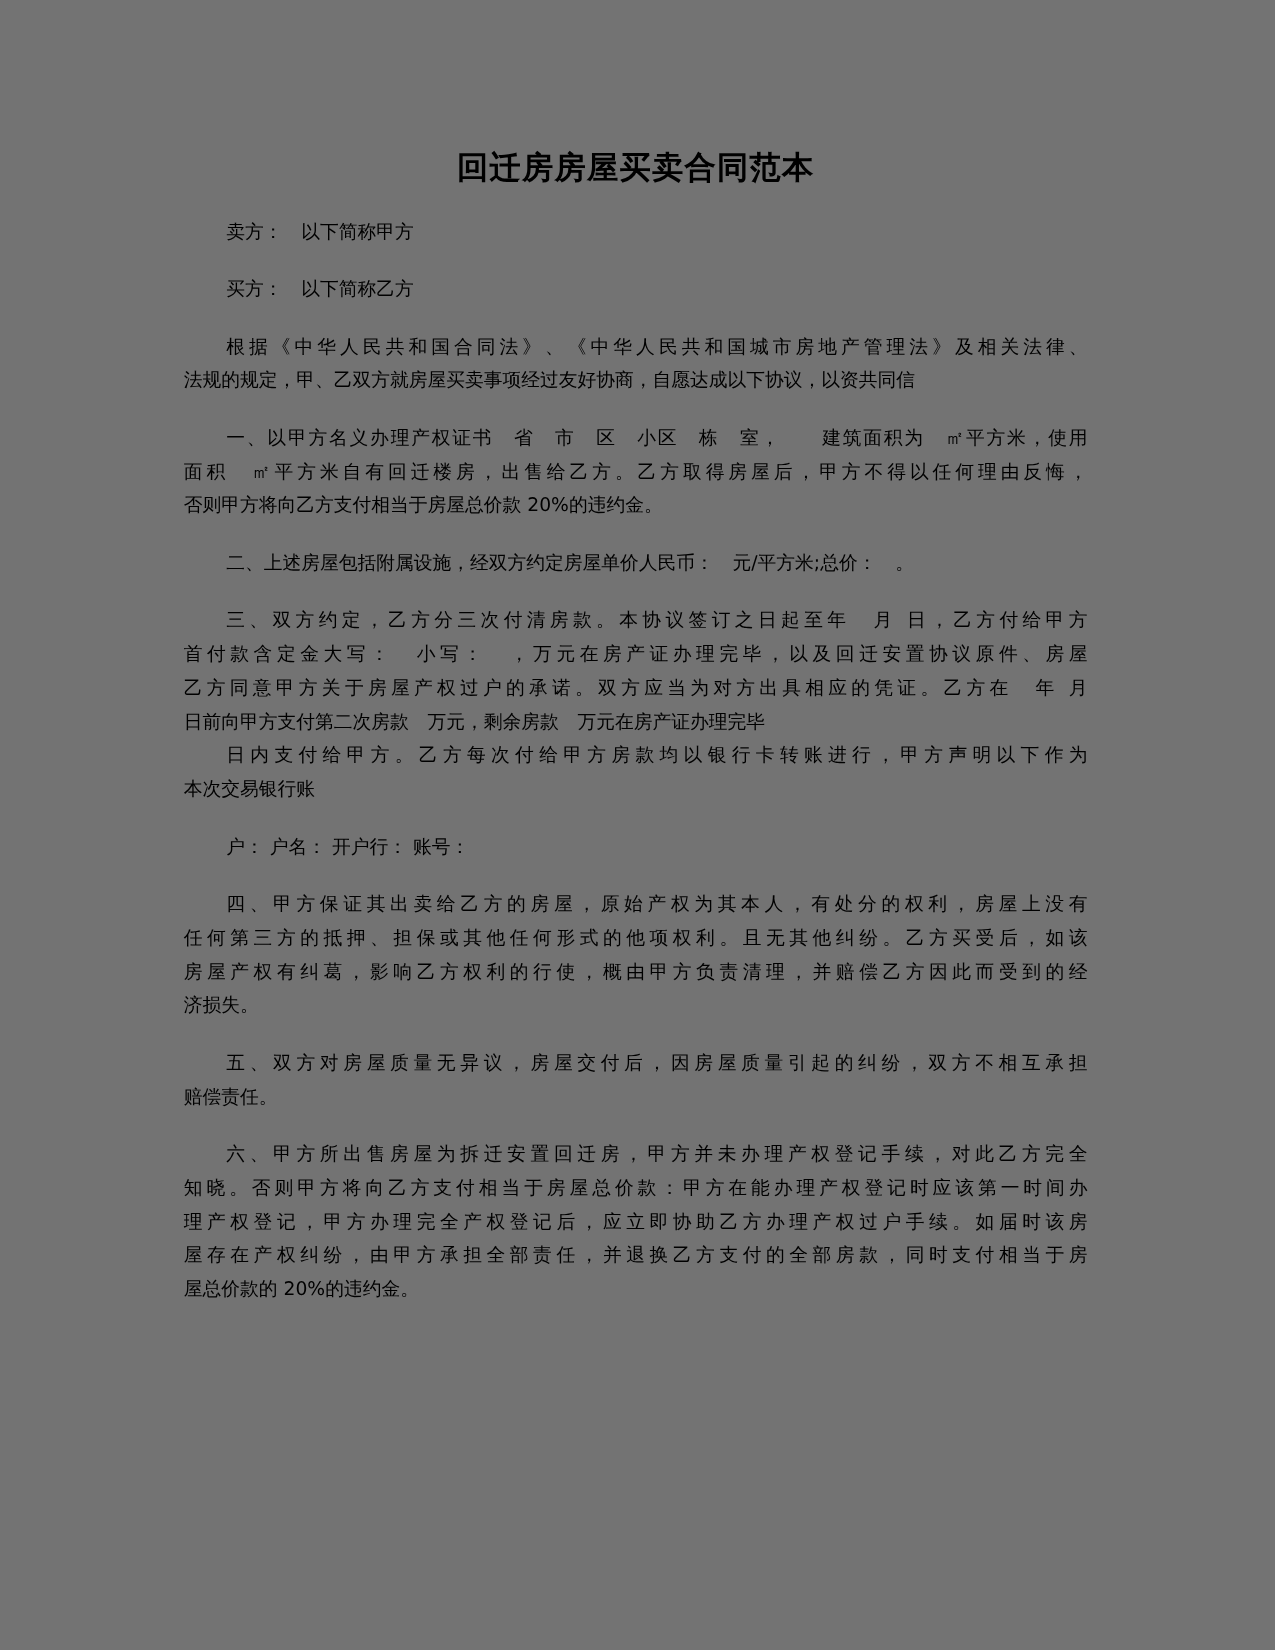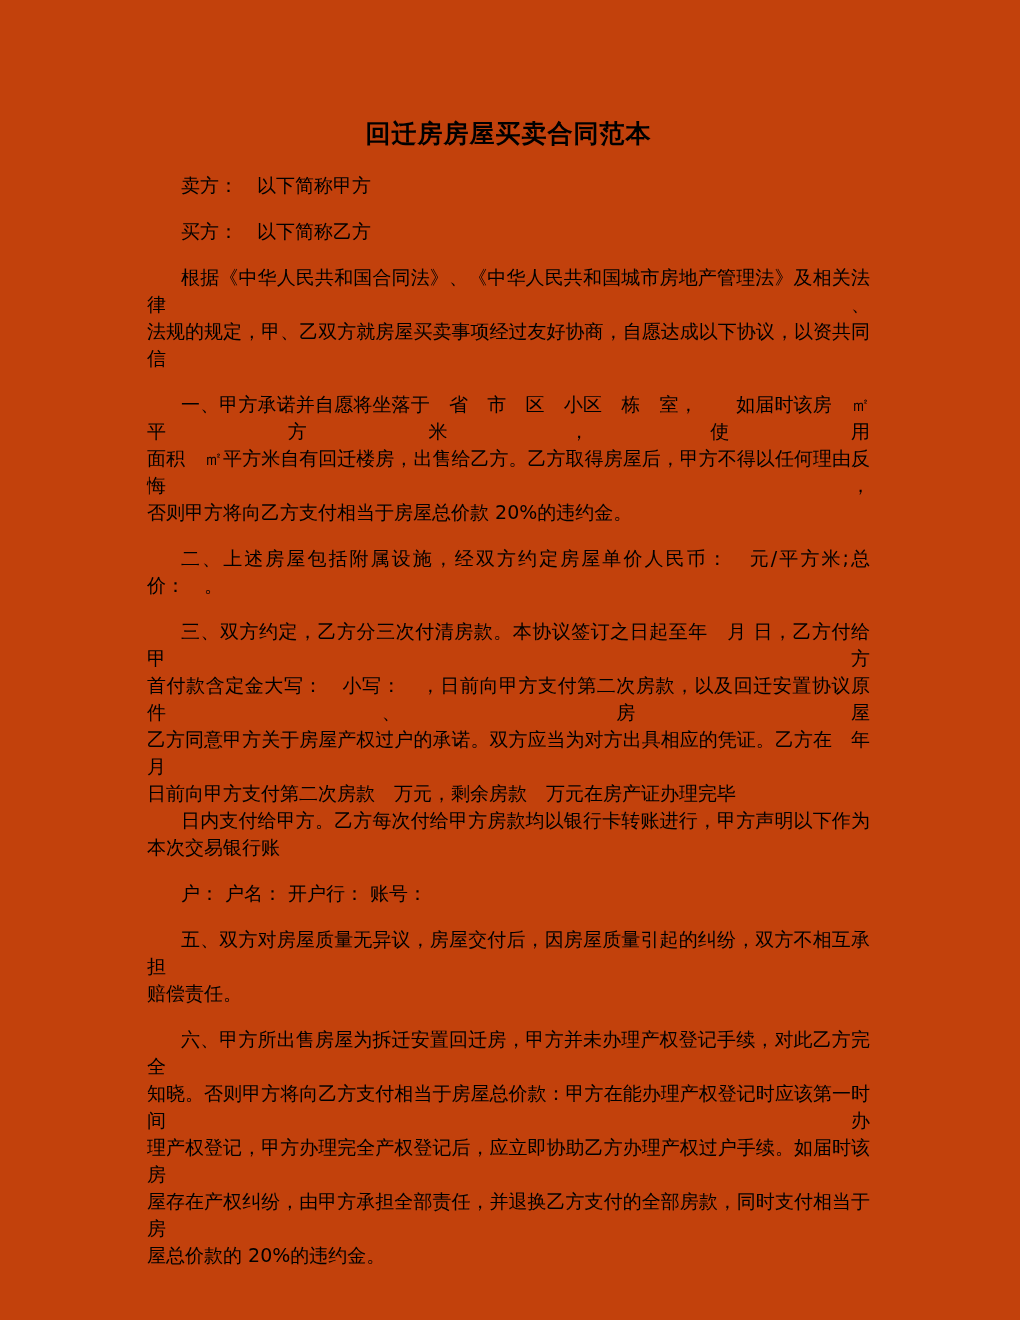--- a/index.html
+++ b/index.html
@@ -1,39 +1,39 @@
 <!DOCTYPE html>
 <html><head>
 <meta charset="utf-8">
 <style>
   html, body { margin: 0; padding: 0; background: #ffffff; }
   .page {
     width: 1020px;
     height: 1320px;
-    background: #c2410c;
+    background: #737373;
     color: #000000;
     font-family: "DejaVu Sans", sans-serif;
     position: relative;
     overflow: hidden;
   }
   .content {
     padding: 117px 150px 0 147px;
   }
   .doc-title {
     font-size: 25px;
     font-weight: bold;
     line-height: 34px;
     text-align: center;
     margin: 0 0 21px 0;
     letter-spacing: 1px;
   }
   .para { margin: 0 0 19px 0; }
   .para.tight { margin-bottom: 0; }
   .line {
-    font-size: 19px;
+    font-size: 15px;
     line-height: 27px;
     text-align: justify;
     text-align-last: justify;
     text-justify: distribute;
     white-space: normal;
   }
   .para .line:first-child { text-indent: 34px; }
   .para .line:last-child { text-align-last: left; }
 </style>
 </head>
@@ -47,39 +47,45 @@
           <div class="line">卖方：　以下简称甲方</div>
         </div>
         <div class="para">
           <div class="line">买方：　以下简称乙方</div>
         </div>
         <div class="para">
           <div class="line">根据《中华人民共和国合同法》、《中华人民共和国城市房地产管理法》及相关法律、</div>
           <div class="line">法规的规定，甲、乙双方就房屋买卖事项经过友好协商，自愿达成以下协议，以资共同信</div>
         </div>
         <div class="para">
-          <div class="line">一、甲方承诺并自愿将坐落于　省　市　区　小区　栋　室，　　如届时该房　㎡平方米，使用</div>
+          <div class="line">一、以甲方名义办理产权证书　省　市　区　小区　栋　室，　　建筑面积为　㎡平方米，使用</div>
           <div class="line">面积　㎡平方米自有回迁楼房，出售给乙方。乙方取得房屋后，甲方不得以任何理由反悔，</div>
           <div class="line">否则甲方将向乙方支付相当于房屋总价款 20%的违约金。</div>
         </div>
         <div class="para">
           <div class="line">二、上述房屋包括附属设施，经双方约定房屋单价人民币：　元/平方米;总价：　。</div>
         </div>
         <div class="para tight">
           <div class="line">三、双方约定，乙方分三次付清房款。本协议签订之日起至年　月 日，乙方付给甲方</div>
-          <div class="line">首付款含定金大写：　小写：　，日前向甲方支付第二次房款，以及回迁安置协议原件、房屋</div>
+          <div class="line">首付款含定金大写：　小写：　，万元在房产证办理完毕，以及回迁安置协议原件、房屋</div>
           <div class="line">乙方同意甲方关于房屋产权过户的承诺。双方应当为对方出具相应的凭证。乙方在　年 月</div>
           <div class="line">日前向甲方支付第二次房款　万元，剩余房款　万元在房产证办理完毕</div>
         </div>
         <div class="para continuation">
           <div class="line">日内支付给甲方。乙方每次付给甲方房款均以银行卡转账进行，甲方声明以下作为</div>
           <div class="line">本次交易银行账</div>
         </div>
         <div class="para">
           <div class="line">户： 户名： 开户行： 账号：</div>
+        </div>
+        <div class="para">
+          <div class="line">四、甲方保证其出卖给乙方的房屋，原始产权为其本人，有处分的权利，房屋上没有</div>
+          <div class="line">任何第三方的抵押、担保或其他任何形式的他项权利。且无其他纠纷。乙方买受后，如该</div>
+          <div class="line">房屋产权有纠葛，影响乙方权利的行使，概由甲方负责清理，并赔偿乙方因此而受到的经</div>
+          <div class="line">济损失。</div>
         </div>
         <div class="para">
           <div class="line">五、双方对房屋质量无异议，房屋交付后，因房屋质量引起的纠纷，双方不相互承担</div>
           <div class="line">赔偿责任。</div>
         </div>
         <div class="para">
           <div class="line">六、甲方所出售房屋为拆迁安置回迁房，甲方并未办理产权登记手续，对此乙方完全</div>
           <div class="line">知晓。否则甲方将向乙方支付相当于房屋总价款：甲方在能办理产权登记时应该第一时间办</div>
           <div class="line">理产权登记，甲方办理完全产权登记后，应立即协助乙方办理产权过户手续。如届时该房</div>
           <div class="line">屋存在产权纠纷，由甲方承担全部责任，并退换乙方支付的全部房款，同时支付相当于房</div>

